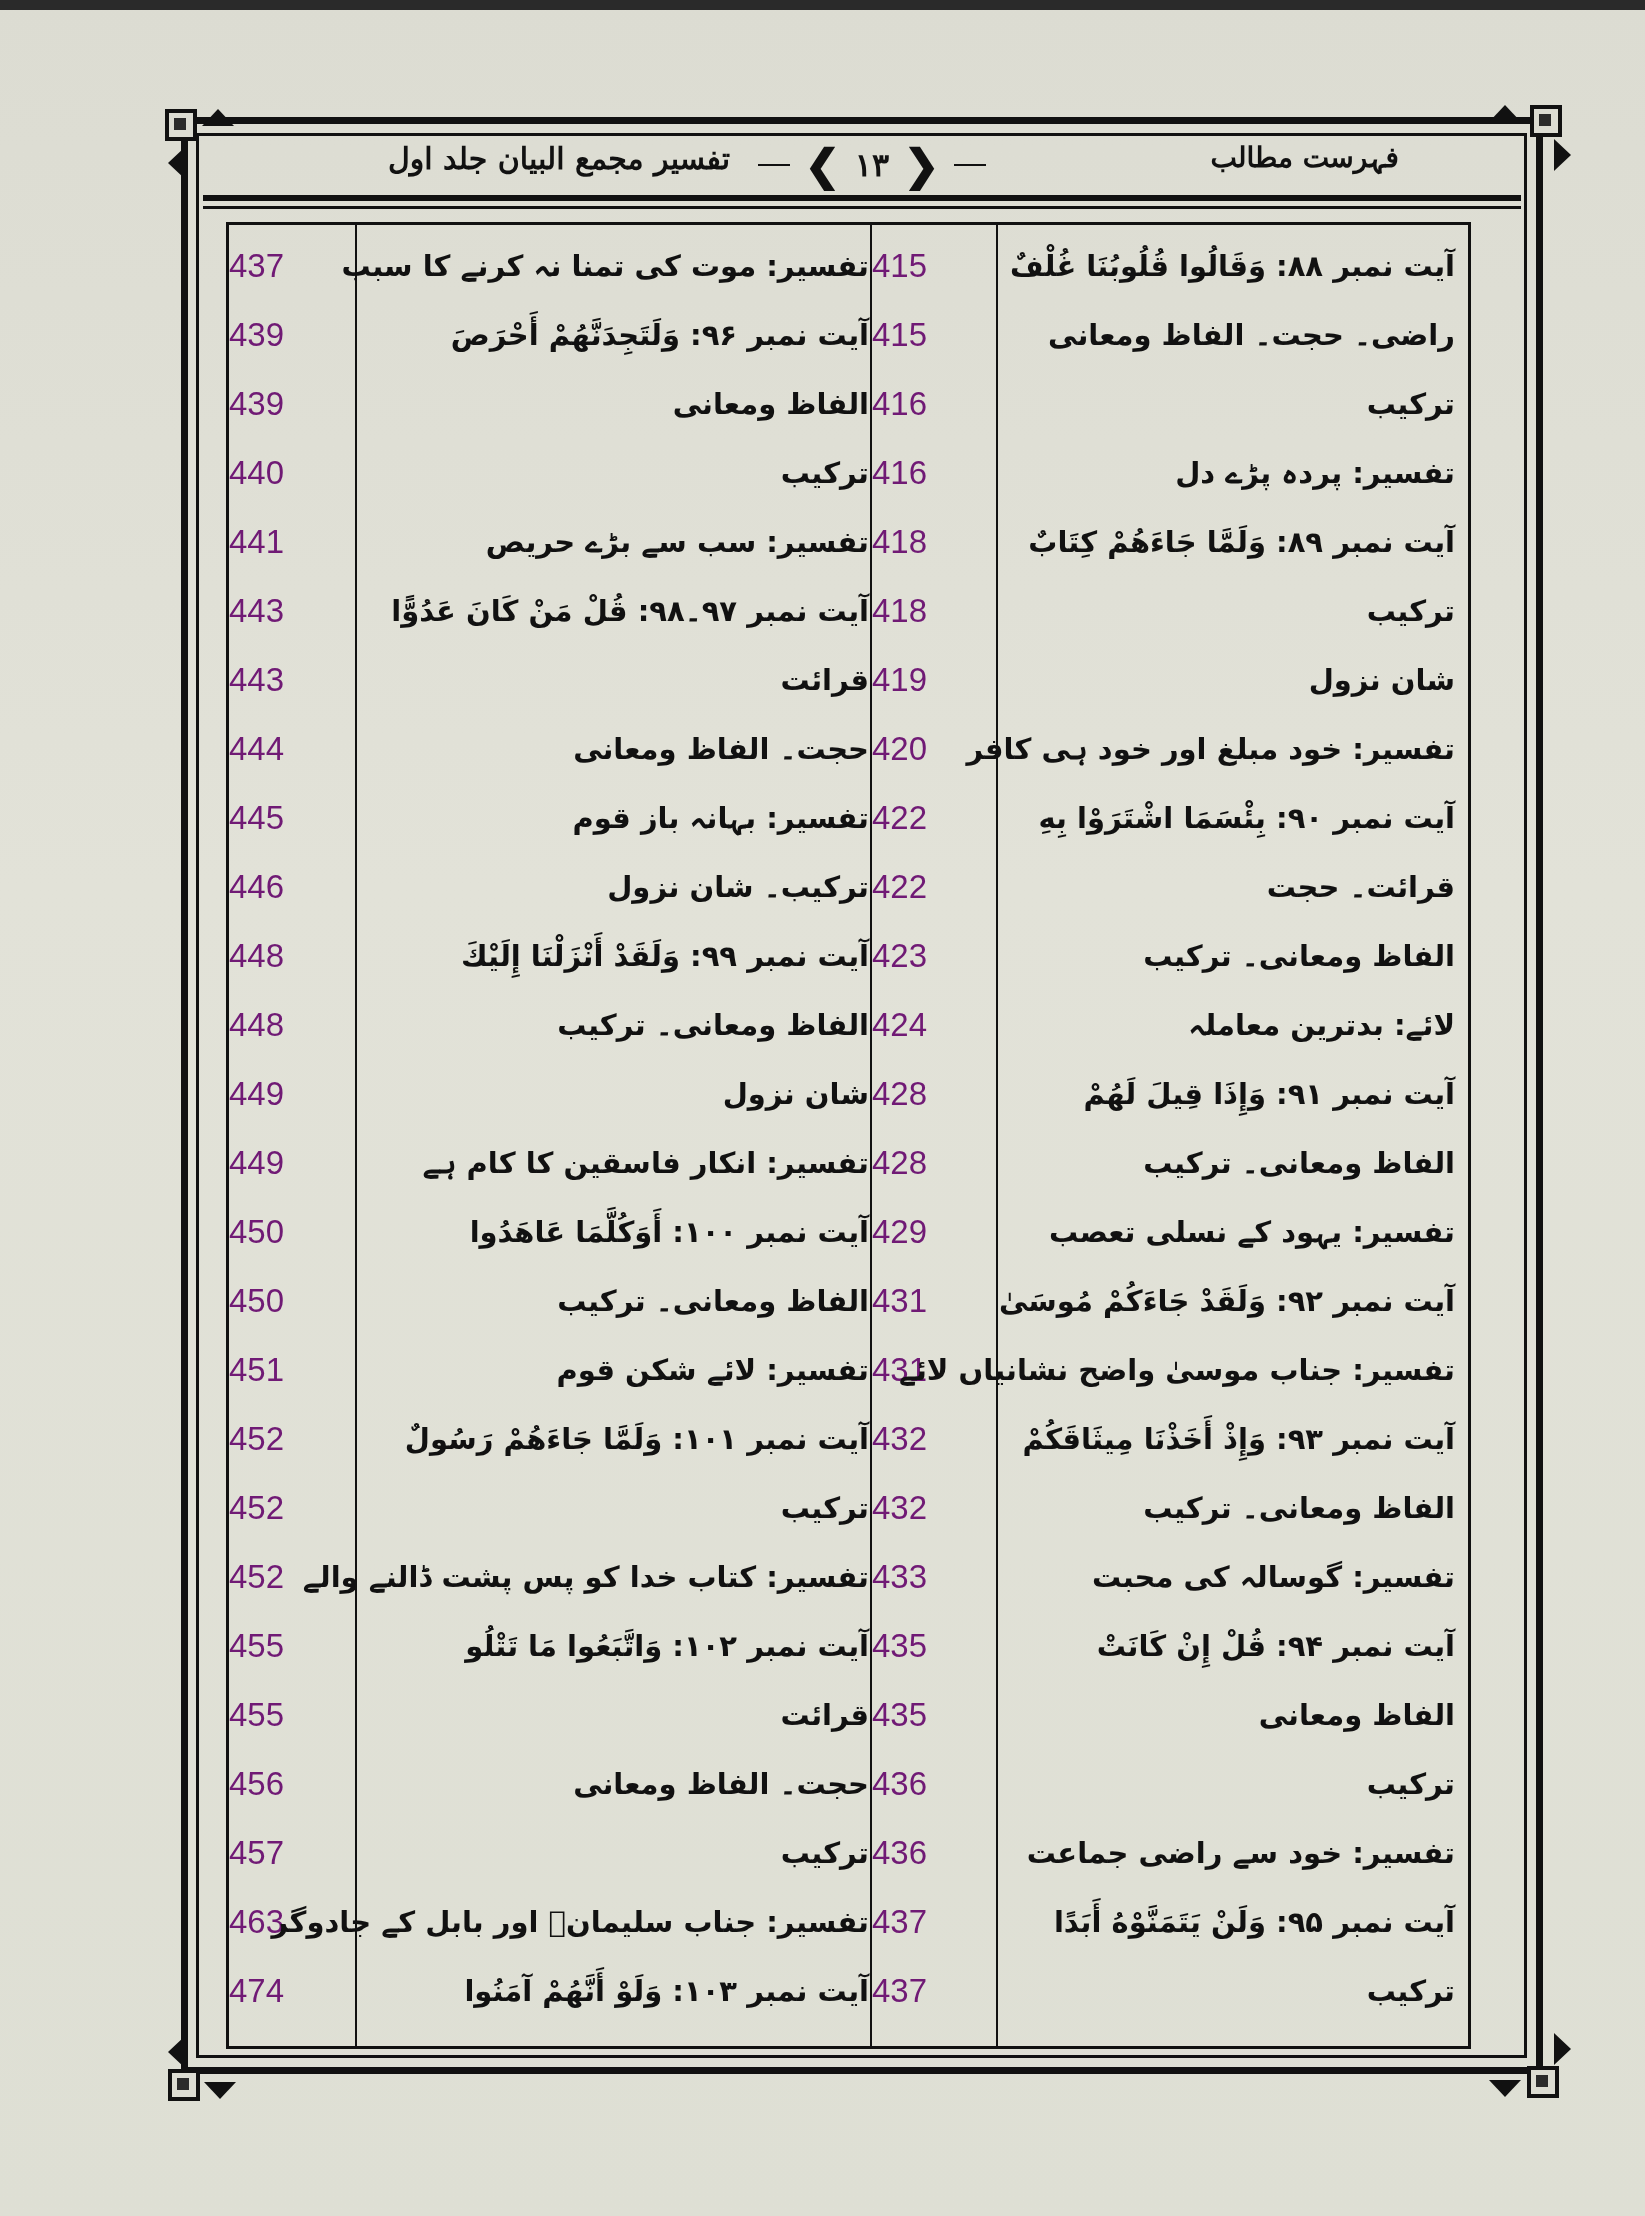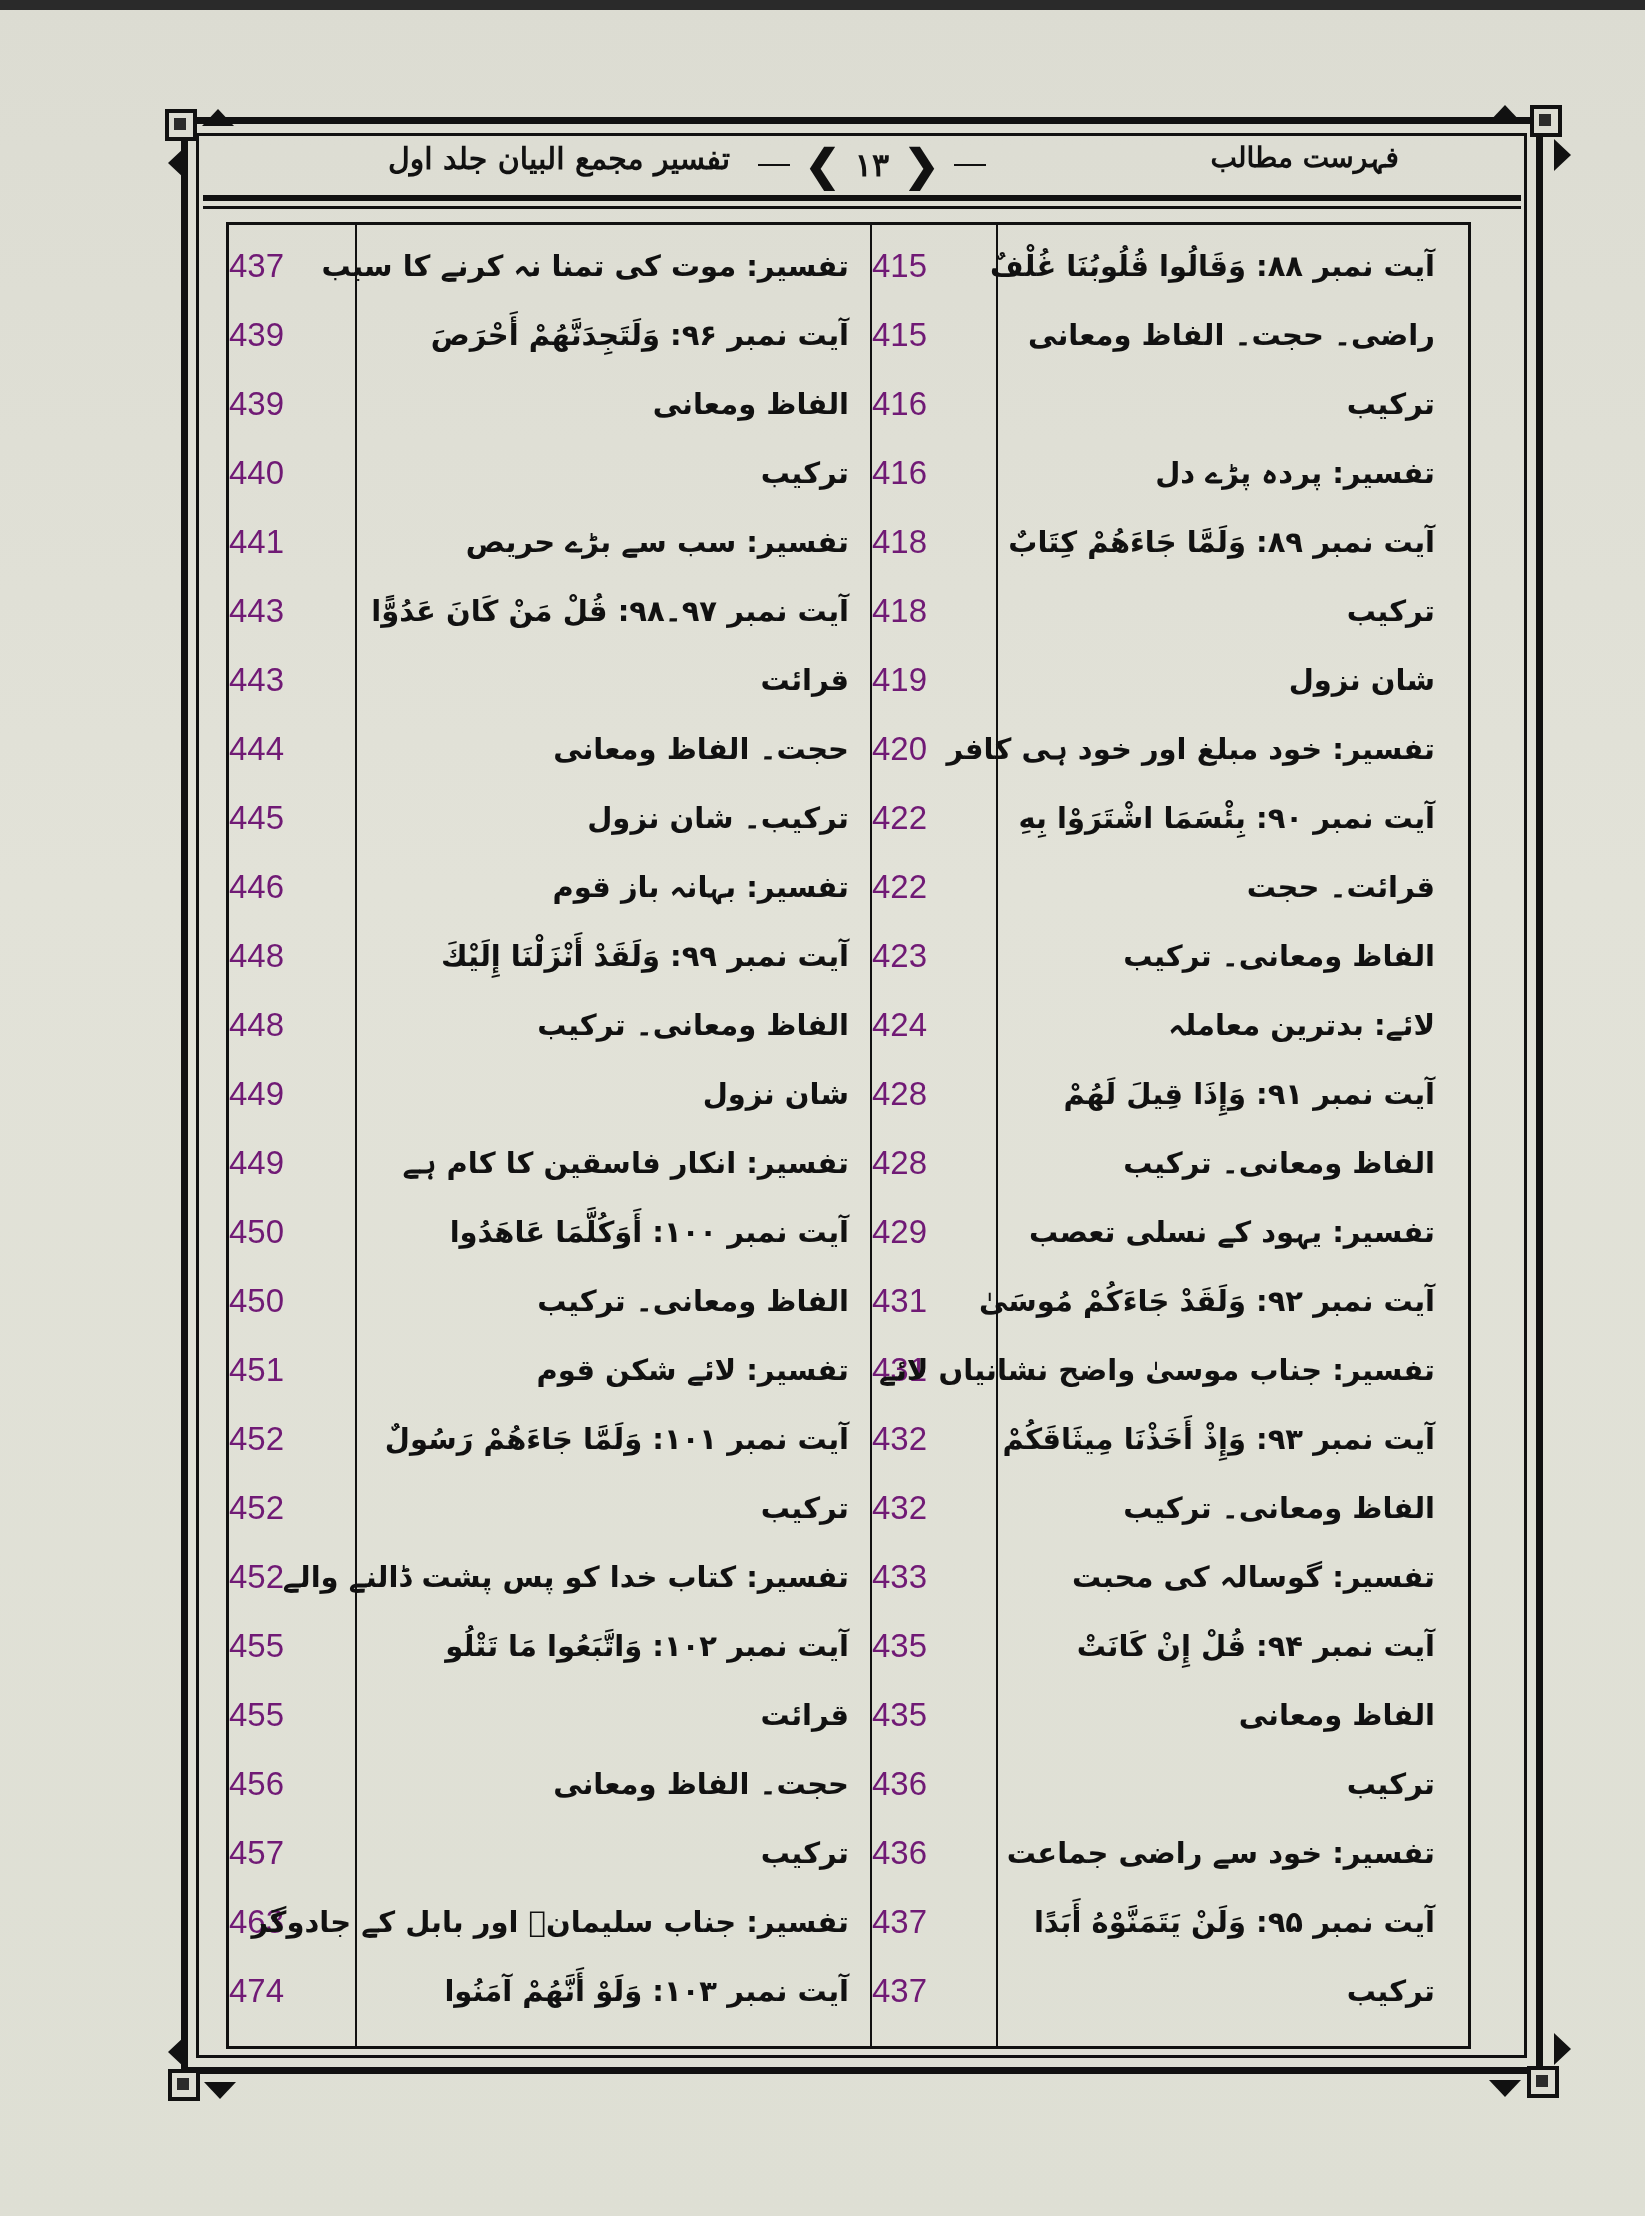--- a/index.html
+++ b/index.html
@@ -61,21 +61,21 @@
   .row {
     height:69px; display:flex; align-items:center; position:relative;
   }
   .num {
     font-family:"Liberation Sans", sans-serif; font-size:33px; color:#701a75;
     text-align:center;
   }
   .title {
     font-family:"DejaVu Sans", sans-serif; font-size:29px; color:#111;
     direction:rtl; text-align:right; white-space:nowrap; font-weight:bold;
-    padding-right:21px; box-sizing:border-box;
+    padding-right:1px; box-sizing:border-box;
   }
 </style>
 </head>
 <body>
 
 <div class="page-bg"></div>
 <div class="page-edge"></div>
 
 <div class="frame-outer"></div>
 <div class="frame-inner"></div>
@@ -145,22 +145,22 @@
 
 <div class="col" style="left:357px;width:513px;">
   <div class="row title" style="justify-content:flex-start;">تفسیر: موت کی تمنا نہ کرنے کا سبب</div>
   <div class="row title">آیت نمبر ۹۶: وَلَتَجِدَنَّهُمْ أَحْرَصَ</div>
   <div class="row title">الفاظ ومعانی</div>
   <div class="row title">ترکیب</div>
   <div class="row title">تفسیر: سب سے بڑے حریص</div>
   <div class="row title">آیت نمبر ۹۷۔۹۸: قُلْ مَنْ كَانَ عَدُوًّا</div>
   <div class="row title">قرائت</div>
   <div class="row title">حجت۔ الفاظ ومعانی</div>
+  <div class="row title">تفسیر: بہانہ باز قوم</div>
   <div class="row title">ترکیب۔ شان نزول</div>
-  <div class="row title">تفسیر: بہانہ باز قوم</div>
   <div class="row title">آیت نمبر ۹۹: وَلَقَدْ أَنْزَلْنَا إِلَيْكَ</div>
   <div class="row title">الفاظ ومعانی۔ ترکیب</div>
   <div class="row title">شان نزول</div>
   <div class="row title">تفسیر: انکار فاسقین کا کام ہے</div>
   <div class="row title">آیت نمبر ۱۰۰: أَوَكُلَّمَا عَاهَدُوا</div>
   <div class="row title">الفاظ ومعانی۔ ترکیب</div>
   <div class="row title">تفسیر: لائے شکن قوم</div>
   <div class="row title">آیت نمبر ۱۰۱: وَلَمَّا جَاءَهُمْ رَسُولٌ</div>
   <div class="row title">ترکیب</div>
   <div class="row title">تفسیر: کتاب خدا کو پس پشت ڈالنے والے</div>

